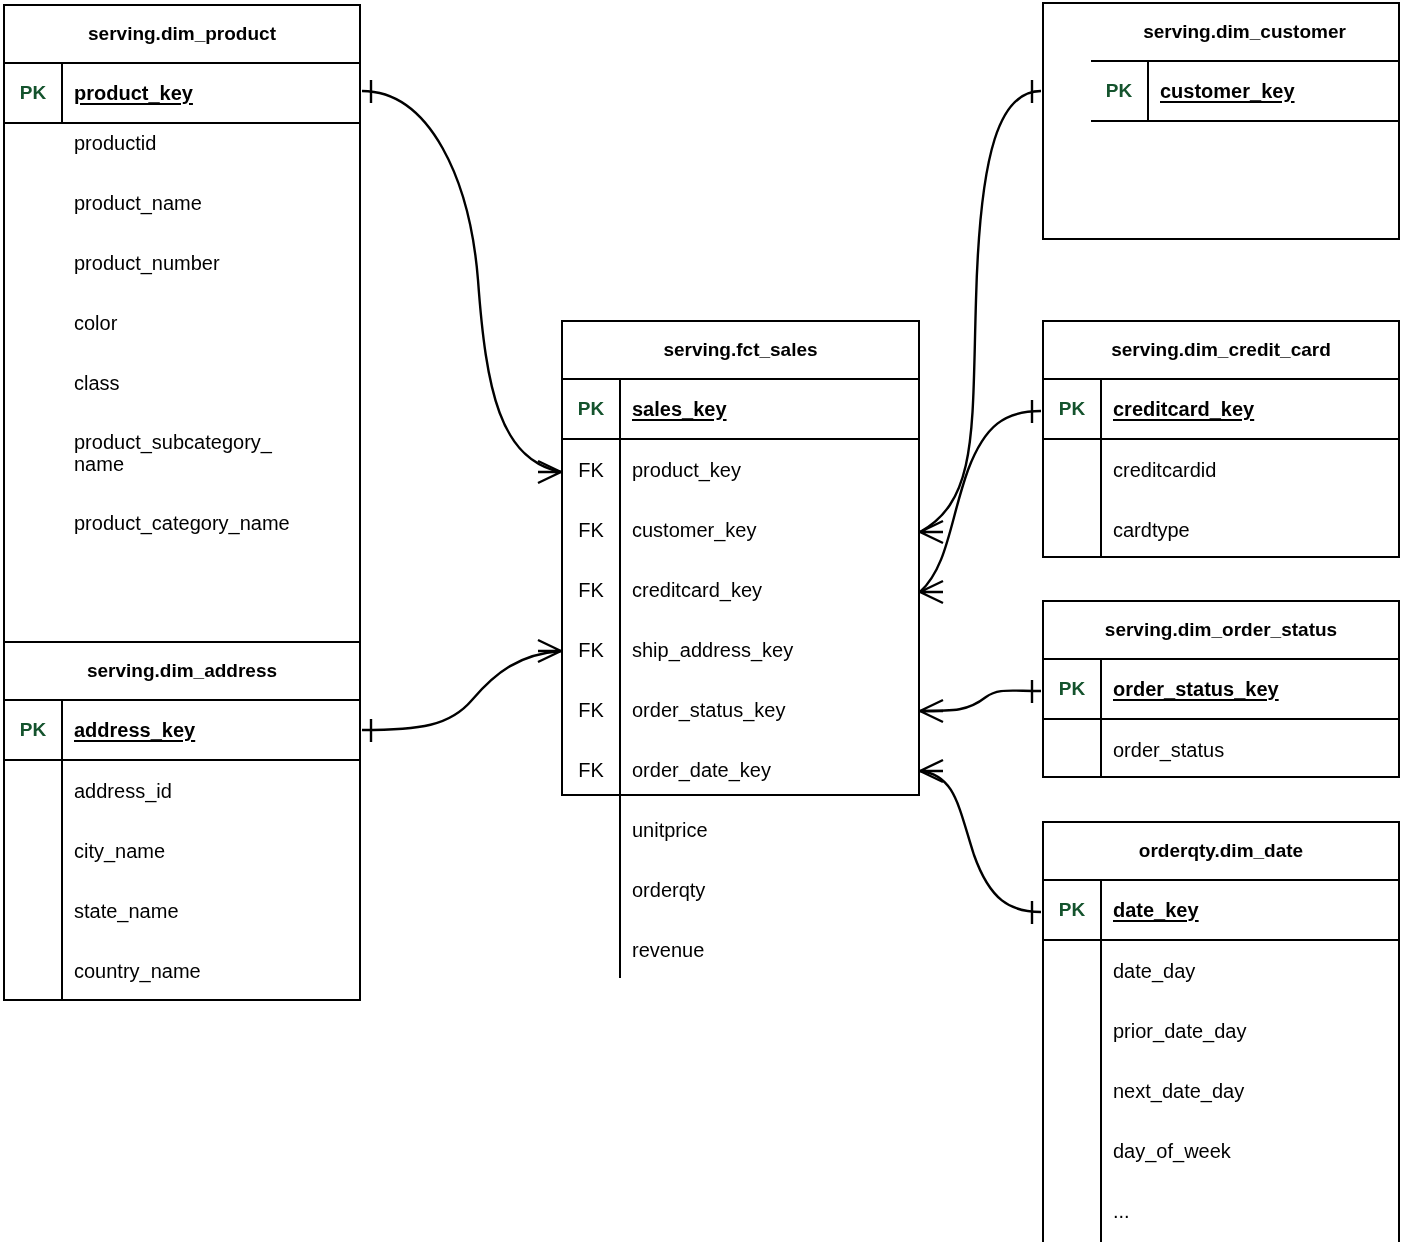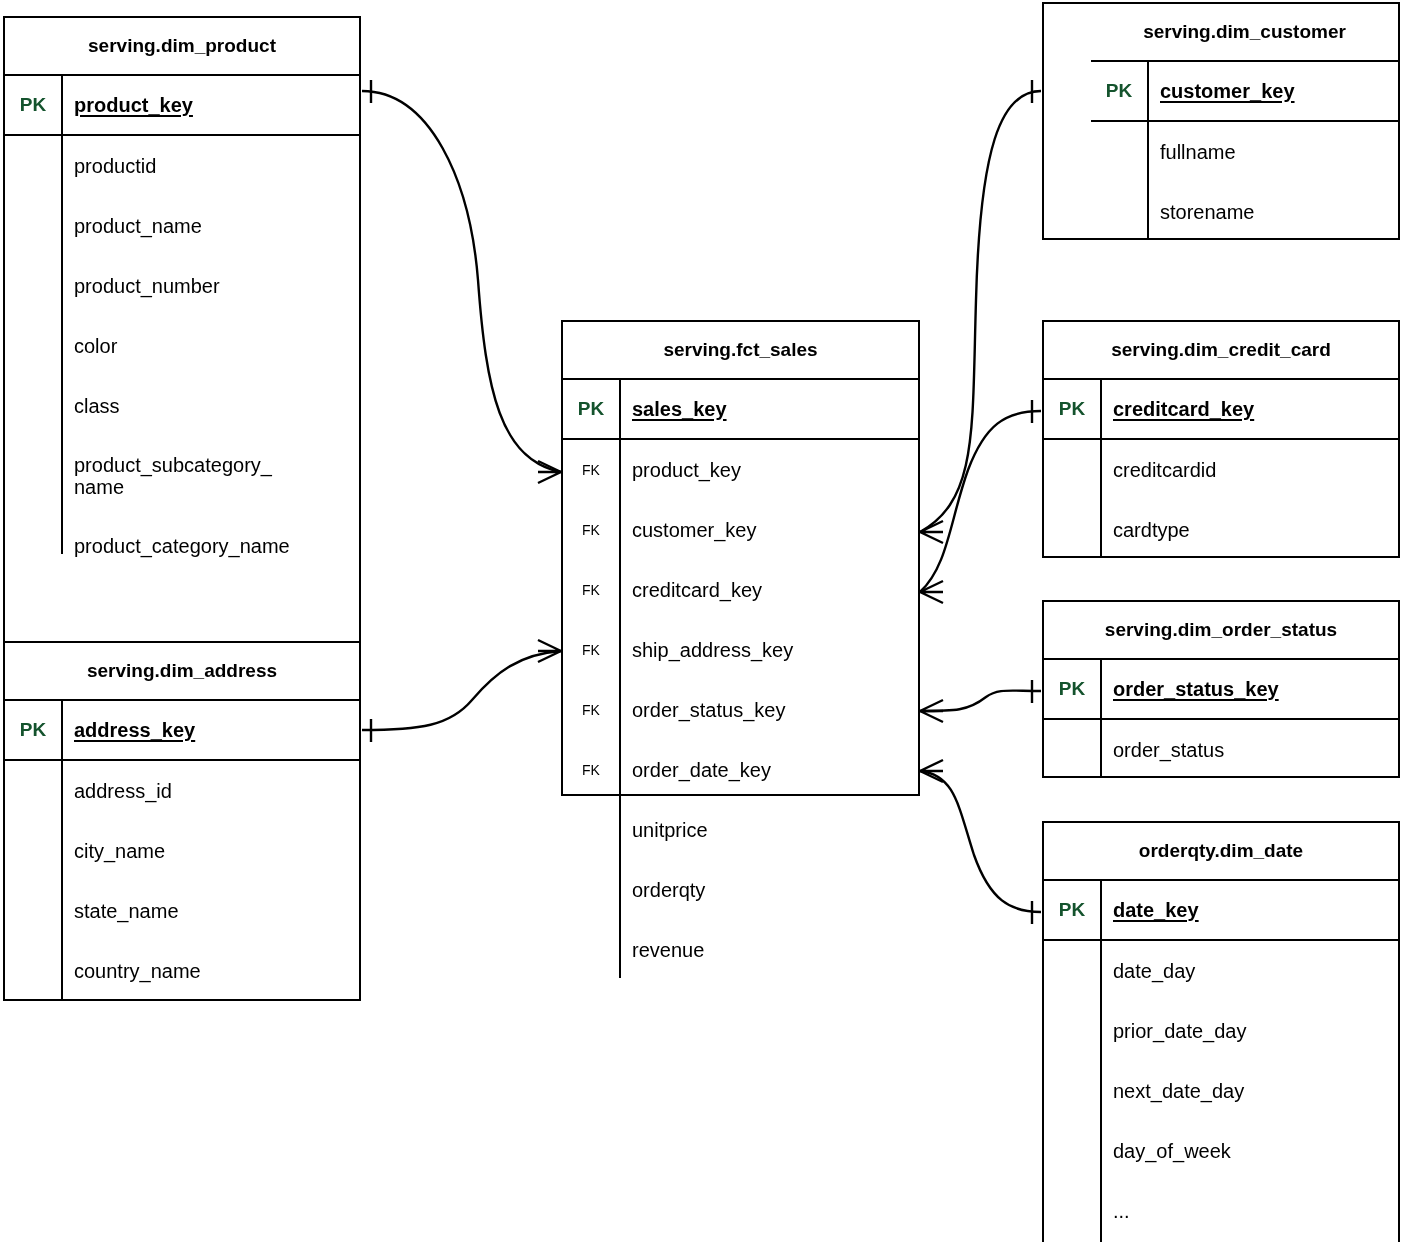--- a/index.html
+++ b/index.html
@@ -106,21 +106,21 @@
   }
   .fkcell {
     box-sizing: border-box;
     width: 58px;
     flex: 0 0 58px;
     min-height: 60px;
     border-right: 2px solid #000000;
     display: flex;
     align-items: center;
     justify-content: center;
-    font-size: 14px;
+    font-size: 20px;
     color: #000000;
   }
   #links {
     position: absolute;
     left: 0;
     top: 0;
     width: 1402px;
     height: 1242px;
     pointer-events: none;
   }
@@ -128,27 +128,27 @@
     fill: none;
     stroke: #000000;
     stroke-width: 2.4;
   }
 </style>
 </head>
 <body>
 
 <div id="canvas">
 
-  <div class="entity" style="left:3px; top:16px; width:358px; height:694px;">
+  <div class="entity" style="left:3px; top:4px; width:358px; height:694px;">
     <div class="ent-title">serving.dim_product</div>
     <div class="row pkrow">
       <div class="keycell bold">PK</div>
       <div class="namecell pk">product_key</div>
     </div>
-    <div class="attrblock" style="height:418px;">
+    <div class="attrblock" style="height:418px;align-items:center;">
       <div class="keycell"></div>
       <div class="attrlist">
         <div class="attr">productid</div>
         <div class="attr">product_name</div>
         <div class="attr">product_number</div>
         <div class="attr">color</div>
         <div class="attr">class</div>
         <div class="attr two-line" style="white-space:pre-line;">product_subcategory_
 name</div>
         <div class="attr">product_category_name</div>
@@ -202,27 +202,20 @@
       </div>
     </div>
   </div>
 
   <div class="entity" style="left:1042px; top:2px; width:358px; height:238px;padding-left:47px;">
     <div class="ent-title">serving.dim_customer</div>
     <div class="row pkrow">
       <div class="keycell bold">PK</div>
       <div class="namecell pk">customer_key</div>
     </div>
-    <div class="attrblock" style="height:118px;">
-      <div class="keycell"></div>
-      <div class="attrlist">
-        <div class="attr">fullname</div>
-        <div class="attr">storename</div>
-      </div>
-    </div>
   </div>
 
   <div class="entity" style="left:1042px; top:320px; width:358px; height:238px;">
     <div class="ent-title">serving.dim_credit_card</div>
     <div class="row pkrow">
       <div class="keycell bold">PK</div>
       <div class="namecell pk">creditcard_key</div>
     </div>
     <div class="attrblock" style="height:118px;">
       <div class="keycell"></div>

